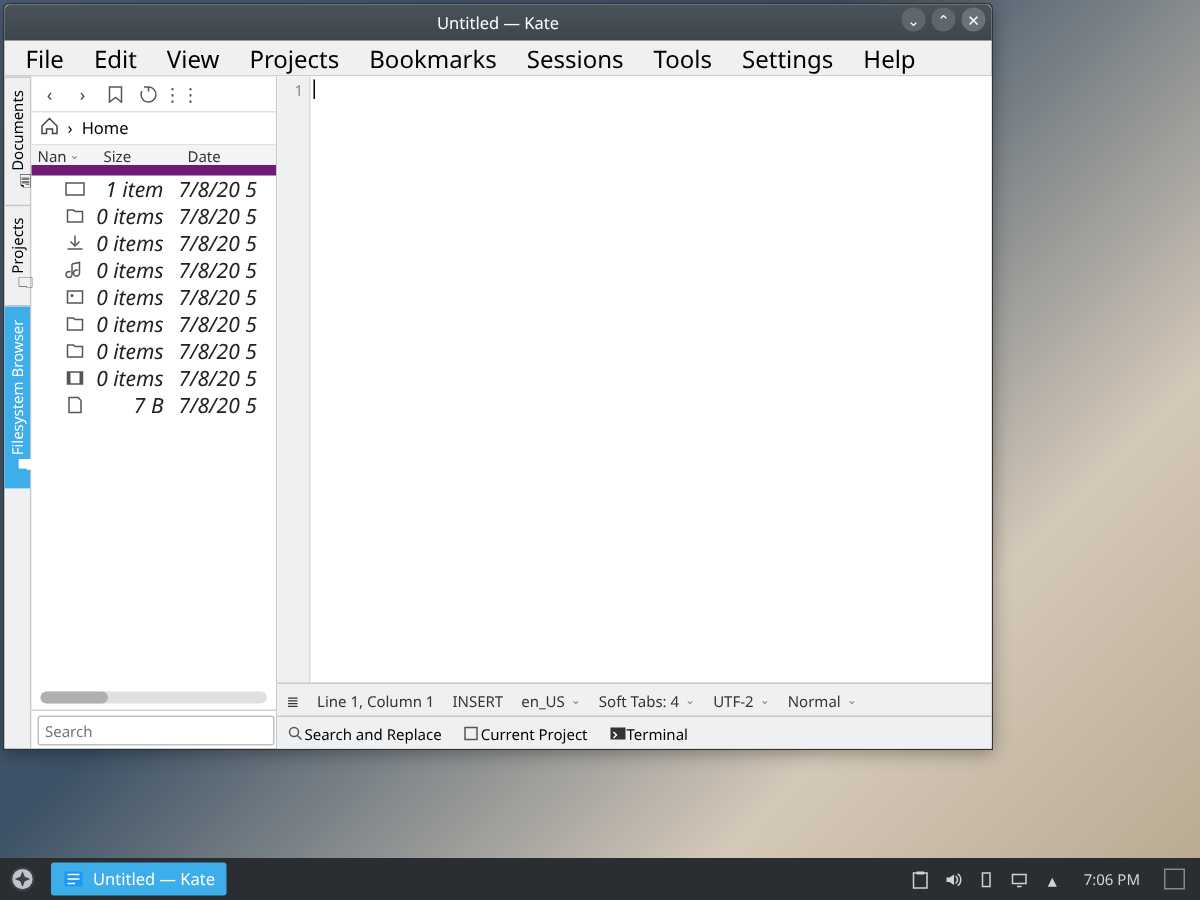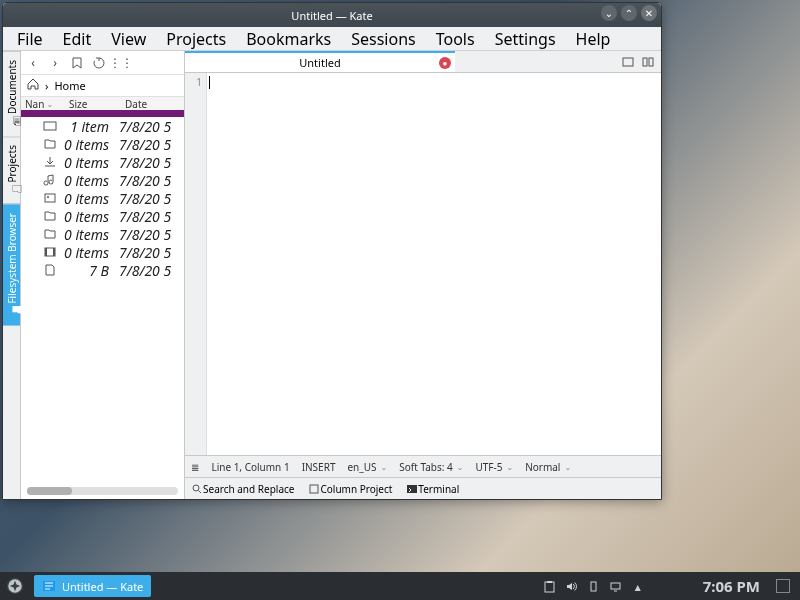--- a/index.html
+++ b/index.html
@@ -51,21 +51,21 @@
 .bottombar { height: 22px; background: #eff0f1; border-top: 1px solid #c8c8c8; display: flex; align-items: center; font-size: 10px; padding: 0 6px; gap: 14px; }
 .bb-item { display: flex; align-items: center; gap: 0; cursor: pointer; }
 .bb-icon { width: 12px; height: 12px; display: inline-flex; align-items: center; justify-content: center; }
 .taskbar { position: absolute; bottom: 0; left: 0; width: 100%; height: 28px; background: #2a2e32; display: flex; align-items: center; color: #cfd3d7; font-size: 11px; }
 .app-launcher { width: 30px; height: 28px; display: flex; align-items: center; justify-content: center; cursor: pointer; }
 .app-launcher svg { width: 18px; height: 18px; }
 .task-entry { height: 22px; background: #3daee9; color: #fff; display: flex; align-items: center; gap: 6px; padding: 0 8px; border-radius: 2px; margin-left: 4px; cursor: pointer; }
 .task-entry .ti { width: 14px; height: 14px; }
 .tray { margin-left: auto; display: flex; align-items: center; gap: 8px; padding: 0 4px; }
 .tray-icon { width: 14px; height: 14px; cursor: pointer; color: #cfd3d7; display: flex; align-items: center; justify-content: center; font-size: 12px; }
-.clock { font-weight: bold; font-size: 15px; padding: 0 6px; cursor: pointer; margin-left: 44px; }
+.clock { font-weight: normal; font-size: 10px; padding: 0 6px; cursor: pointer; }
 .desktop-toggle { width: 14px; height: 14px; border: 1px solid #888; margin: 0 6px 0 2px; cursor: pointer; }
 </style>
 </head>
 <body>
 
 <div class="window">
   <div class="titlebar">
     <span>Untitled — Kate</span>
     <div class="titlebar-buttons">
       <div class="tb-btn">⌄</div>
@@ -204,62 +204,47 @@
         <div class="fs-row">
             <div class="fs-indent"></div>
             <svg class="ic" viewBox="0 0 14 14">
               <path d="M3 2h6l2 2v8H3z" fill="none" stroke="#555"></path>
             </svg>
             <div class="sz">7 B</div>
             <div class="dt">7/8/20 5</div>
           </div>
       </div>
       <div class="fs-scroll"></div>
+      <div class="fs-search">
+        <input type="text" placeholder="Search" style="">
+        <div class="fs-opt">⌄</div>
+      </div>
     </div>
 
     <div class="editor-area">
-      <div class="tabstrip">
-        <div class="tab">
-          <span>Untitled</span>
-          <div class="tab-close">●</div>
-        </div>
-        <div class="tabstrip-tools">
-          <div class="ts-btn">
-              <svg width="12" height="12" viewBox="0 0 12 12">
-                <rect x="1" y="2" width="10" height="8" fill="none" stroke="#555"></rect>
-              </svg>
-            </div>
-          <div class="ts-btn">
-              <svg width="12" height="12" viewBox="0 0 12 12">
-                <rect x="1" y="2" width="4" height="8" fill="none" stroke="#555"></rect>
-                <rect x="7" y="2" width="4" height="8" fill="none" stroke="#555"></rect>
-              </svg>
-            </div>
-        </div>
-      </div>
       <div class="editor-body">
         <div class="gutter">
             <div>1</div>
           </div>
         <div class="ed-text"><span class="cursor"></span></div>
       </div>
       <div class="statusbar">
         <span>≣</span>
         <span class="sb-item">Line 1, Column 1</span>
         <span class="sb-item">INSERT</span>
         <span class="sb-item">
             <span>en_US</span>
             <span class="chev">⌄</span>
           </span>
         <span class="sb-item">
             <span>Soft Tabs: 4</span>
             <span class="chev">⌄</span>
           </span>
         <span class="sb-item">
-            <span>UTF-5</span>
+            <span>UTF-2</span>
             <span class="chev">⌄</span>
           </span>
         <span class="sb-item">
             <span>Normal</span>
             <span class="chev">⌄</span>
           </span>
       </div>
       <div class="bottombar">
         <div class="bb-item">
             <span class="bb-icon">
@@ -269,21 +254,21 @@
               </svg>
             </span>
             <span>Search and Replace</span>
           </div>
         <div class="bb-item">
             <span class="bb-icon">
               <svg width="12" height="12" viewBox="0 0 12 12">
                 <rect x="2" y="2" width="8" height="8" fill="none" stroke="#555"></rect>
               </svg>
             </span>
-            <span>Column Project</span>
+            <span>Current Project</span>
           </div>
         <div class="bb-item">
             <span class="bb-icon">
               <svg width="12" height="12" viewBox="0 0 12 12">
                 <rect x="1" y="2" width="10" height="8" fill="#333"></rect>
                 <path d="M3 5l2 2-2 2" stroke="#fff" fill="none"></path>
               </svg>
             </span>
             <span>Terminal</span>
           </div>

